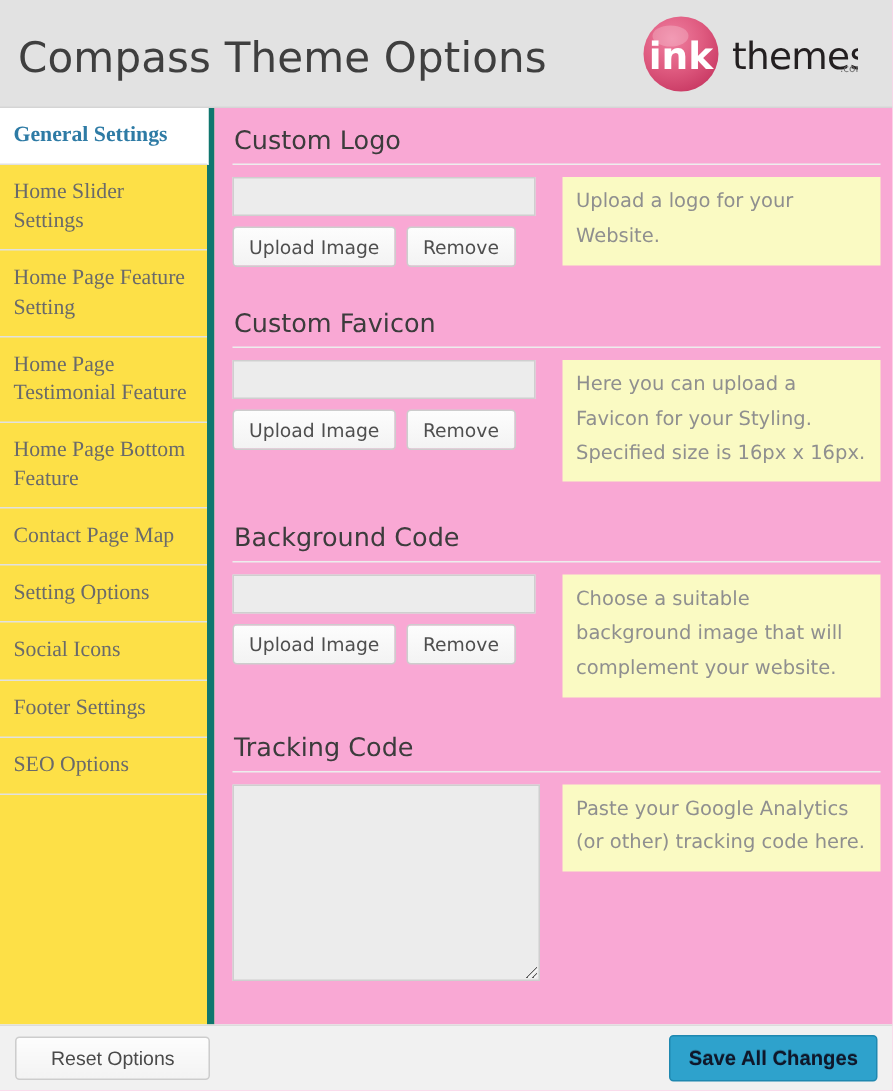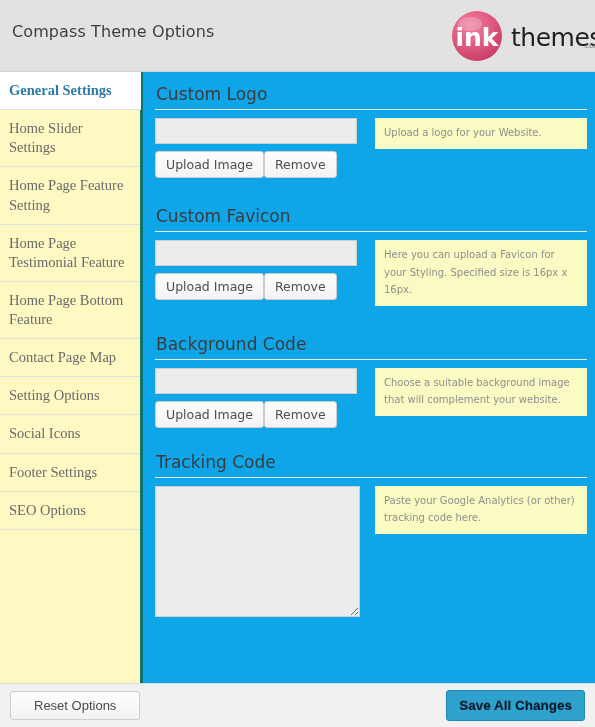--- a/index.html
+++ b/index.html
@@ -20,47 +20,47 @@
     height: 72px;
     background: #e2e2e2;
     position: relative;
     border-bottom: 1px solid #d5d5d5;
     box-sizing: border-box;
   }
   .header-title {
     position: absolute;
     left: 12px;
     top: 22px;
-    font-size: 16px;
+    font-size: 28px;
     font-weight: 400;
     color: #3f3f3f;
     letter-spacing: 0.1px;
     font-family: "DejaVu Sans", sans-serif;
   }
   .logo {
     position: absolute;
-    right: 0;
+    right: 23px;
     top: 8px;
     width: 148px;
     height: 56px;
   }
 
   
   .body-wrap {
     display: flex;
     height: 611px;
     box-sizing: border-box;
     background: #ffffff;
   }
 
   
   .sidebar {
     width: 143px;
-    background: #fef9c3;
-    border-right: 3px solid #0f766e;
+    background: #fde047;
+    border-right: 5px solid #0f766e;
     box-sizing: border-box;
     flex: 0 0 143px;
     padding-top: 0;
   }
   .nav-item {
     font-family: "Liberation Serif", serif;
     font-size: 14.5px;
     color: #6a6a6a;
     padding: 9px 9px 9px 9px;
     border-bottom: 1px solid #e1e1e1;
@@ -73,21 +73,21 @@
     color: #2e7ba5;
     font-weight: 700;
     border-right: 1px solid #ffffff;
     margin-right: -1px;
     border-bottom: 1px solid #e1e1e1;
   }
 
   
   .content {
     flex: 1 1 auto;
-    background: #0ea5e9;
+    background: #f9a8d4;
     padding: 12px 8px 8px 12px;
     box-sizing: border-box;
     overflow: hidden;
   }
   .section { margin-bottom: 6px; }
   .section-title {
     font-family: "DejaVu Sans", sans-serif;
     font-size: 17px;
     color: #3c3c3c;
     font-weight: 400;
@@ -118,38 +118,38 @@
     background: #ececec;
     border: 1px solid #cfcfcf;
     box-sizing: border-box;
     margin-bottom: 7px;
     padding: 0 5px;
     font-family: "Liberation Sans", sans-serif;
     font-size: 12px;
     color: #555;
     outline: none;
   }
-  .btn-row { display: flex; }
+  .btn-row { display: flex; gap: 7px; }
   .btn {
     background: linear-gradient(#fdfdfd, #f3f3f3);
     border: 1px solid #cdcdcd;
     border-radius: 3px;
     font-family: "DejaVu Sans", sans-serif;
     font-size: 12.5px;
     color: #4f4f4f;
     padding: 5px 10px;
     cursor: pointer;
     line-height: 1.2;
     white-space: nowrap;
   }
   .hint {
     background: #fafac3;
     color: #8f8f8f;
     font-family: "DejaVu Sans", sans-serif;
-    font-size: 10px;
+    font-size: 13px;
     line-height: 1.75;
     padding: 6px 9px 7px 9px;
     box-sizing: border-box;
     display: inline-block;
     width: 100%;
   }
   .spacer-lg { height: 22px; }
   .spacer-md { height: 18px; }
 
   textarea.code-area {

